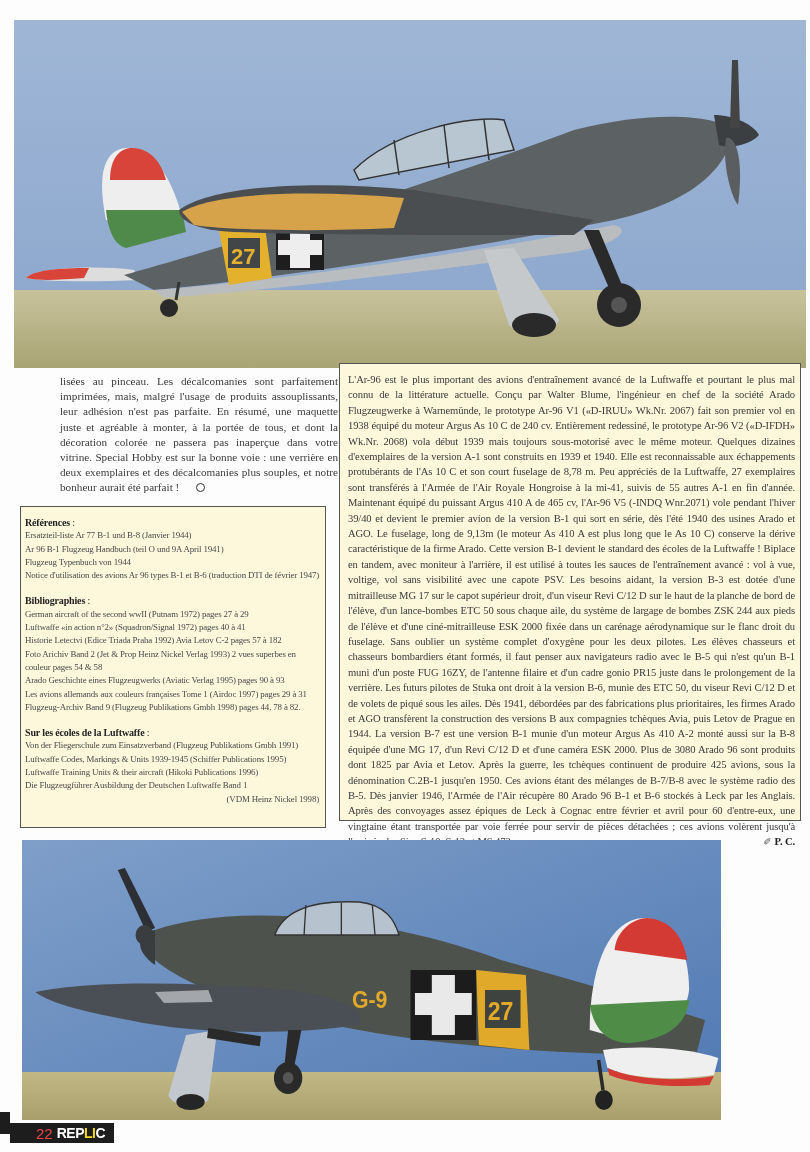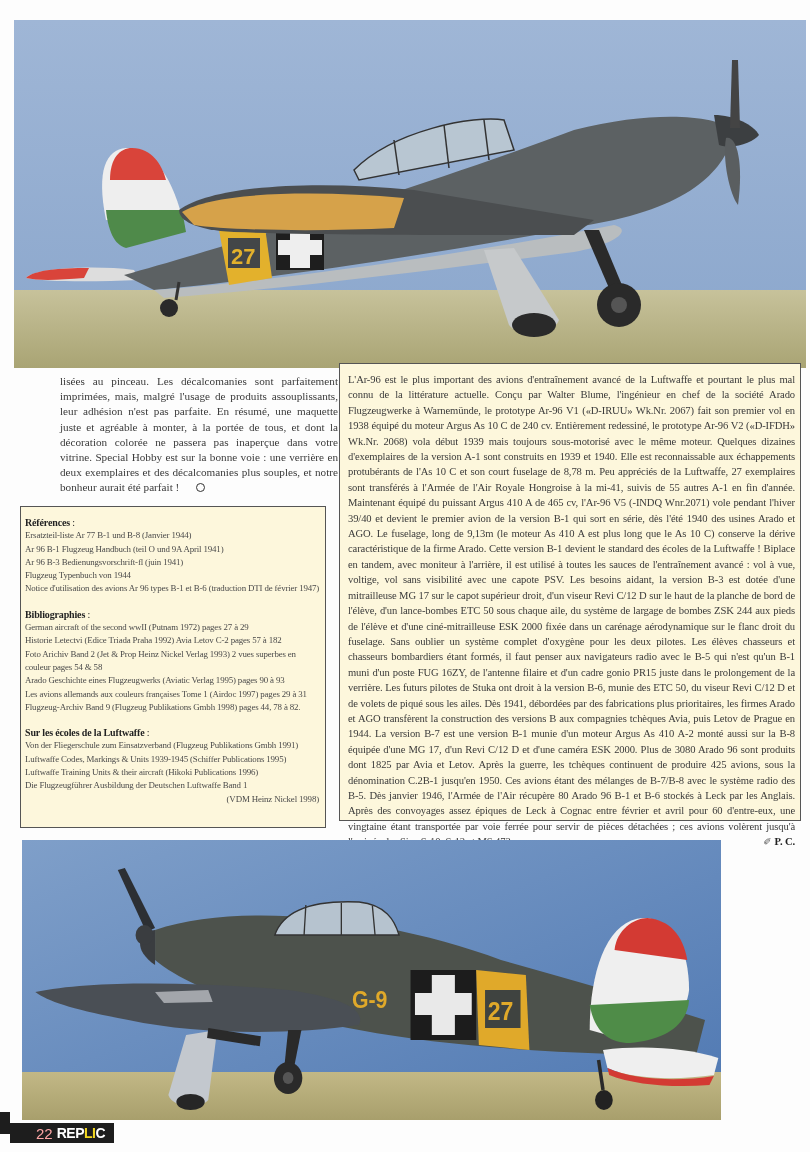--- a/index.html
+++ b/index.html
@@ -46,21 +46,21 @@
     color: #3a3a3a; text-align: justify; letter-spacing: -0.12px;
   }
   .signature { float: right; font-weight: bold; color: #222; }
   .pen-icon { font-weight: normal; color: #555; margin-right: 3px; font-size: 10px; }
 
   .footer {
     position: absolute; left: 10px; top: 1123px; height: 20px; width: 104px;
     background: #1d1d1d; display: flex; align-items: center; padding-left: 26px; box-sizing: border-box;
   }
   .footer .page-number {
-    color: #fca5a5; font-family: "Liberation Sans", sans-serif; font-size: 15px; margin-right: 4px;
+    color: #ef4444; font-family: "Liberation Sans", sans-serif; font-size: 15px; margin-right: 4px;
   }
   .footer .mag { font-family: "Liberation Sans", sans-serif; font-weight: 900; font-size: 14px; letter-spacing: -0.5px; }
   .footer .mag .w { color: #fff; }
   .footer .mag .y { color: #f3d720; }
   .footer-edge { position: absolute; left: 0; top: 1112px; width: 10px; height: 22px; background: #1d1d1d; }
 </style>
 </head>
 <body>
 
 <div class="photo" id="photo-top">
@@ -121,27 +121,27 @@
 <div class="col-text">
   <span>lisées au pinceau. Les décalcomanies sont parfaitement imprimées, mais, malgré l'usage de produits assouplissants, leur adhésion n'est pas parfaite. En résumé, une maquette juste et agréable à monter, à la portée de tous, et dont la décoration colorée ne passera pas inaperçue dans votre vitrine. Special Hobby est sur la bonne voie : une verrière en deux exemplaires et des décalcomanies plus souples, et notre bonheur aurait été parfait !</span>
   <span class="end-mark"></span>
 </div>
 
 <div class="refbox">
   <div class="section">
     <h4><b>Références</b><span> :</span></h4>
     <div class="item">Ersatzteil-liste Ar 77 B-1 und B-8 (Janvier 1944)</div>
     <div class="item">Ar 96 B-1 Flugzeug Handbuch (teil O und 9A April 1941)</div>
-    <div class="item">Ar 96 B-3 Bedienungsvorschrift-fl (juin 1941)</div>
     <div class="item">Flugzeug Typenbuch von 1944</div>
     <div class="item">Notice d'utilisation des avions Ar 96 types B-1 et B-6 (traduction DTI de février 1947).</div>
   </div>
   <div class="section">
     <h4><b>Bibliographies</b><span> :</span></h4>
     <div class="item">German aircraft of the second wwII (Putnam 1972) pages 27 à 29</div>
+    <div class="item">Luftwaffe «in action n°2» (Squadron/Signal 1972) pages 40 à 41</div>
     <div class="item">Historie Letectvi (Edice Triada Praha 1992) Avia Letov C-2 pages 57 à 182</div>
     <div class="item wrap">Foto Arichiv Band 2 (Jet &amp; Prop Heinz Nickel Verlag 1993) 2 vues superbes en couleur pages 54 &amp; 58</div>
     <div class="item">Arado Geschichte eines Flugzeugwerks (Aviatic Verlag 1995) pages 90 à 93</div>
     <div class="item">Les avions allemands aux couleurs françaises Tome 1 (Airdoc 1997) pages 29 à 31</div>
     <div class="item">Flugzeug-Archiv Band 9 (Flugzeug Publikations Gmbh 1998) pages 44, 78 à 82.</div>
   </div>
   <div class="section">
     <h4><b>Sur les écoles de la Luftwaffe</b><span> :</span></h4>
     <div class="item">Von der Fliegerschule zum Einsatzverband (Flugzeug Publikations Gmbh 1991)</div>
     <div class="item">Luftwaffe Codes, Markings &amp; Units 1939-1945 (Schiffer Publications 1995)</div>

